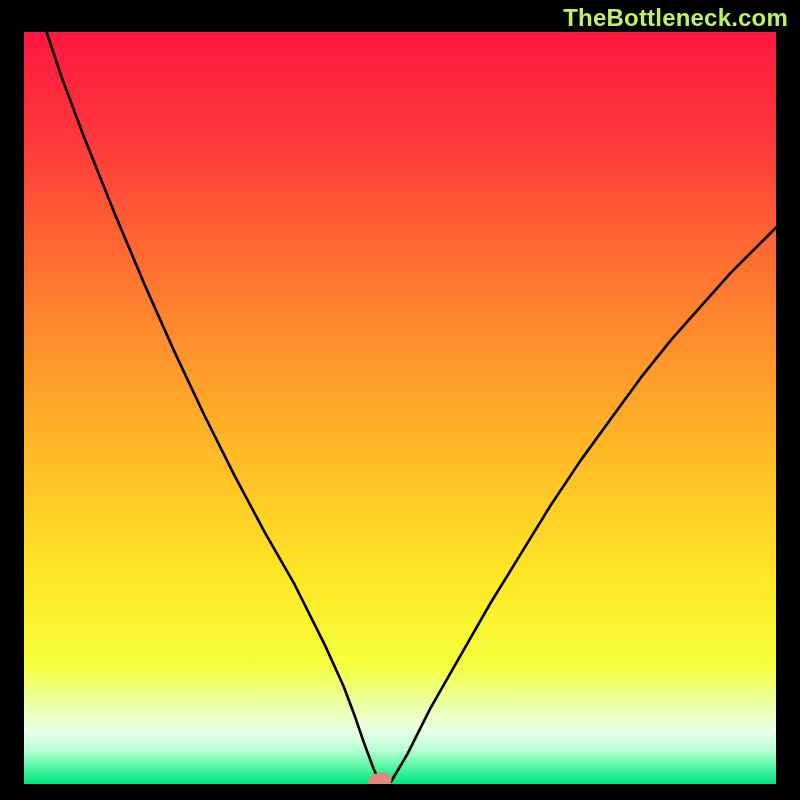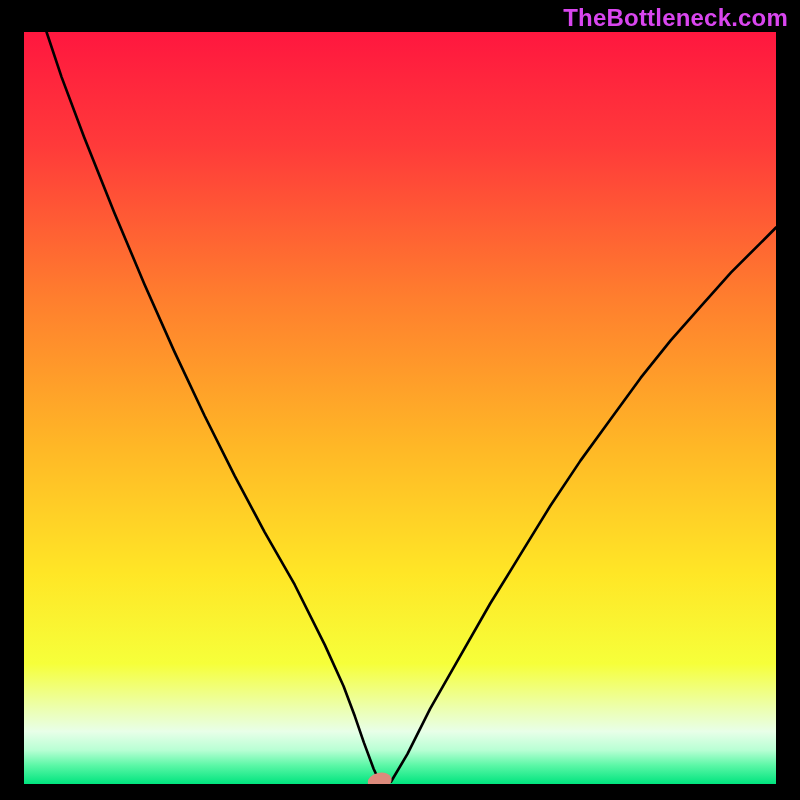--- a/index.html
+++ b/index.html
@@ -1,17 +1,17 @@
 <!DOCTYPE html>
 <html><head>
 <meta charset="utf-8">
 <style>
   html,body{margin:0;padding:0;width:800px;height:800px;overflow:hidden;background:#000;font-family:Arial,Helvetica,sans-serif}
   .frame{position:absolute;inset:0;background:#000}
-  .watermark{position:absolute;top:4px;right:12px;color:#d946ef;font-size:24px;font-weight:600;letter-spacing:.2px;user-select:none}
+  .watermark{position:absolute;top:4px;right:12px;color:#bef264;font-size:24px;font-weight:600;letter-spacing:.2px;user-select:none}
   .plot{position:absolute;top:32px;left:24px;width:752px;height:752px}
   .bg{width:100%;height:100%;display:block}
 </style>
 </head>
 <body>
 
 <div class="frame">
   <div class="watermark">TheBottleneck.com</div>
   <div class="plot">
     <svg class="bg" viewBox="0 0 100 100" preserveAspectRatio="none">

